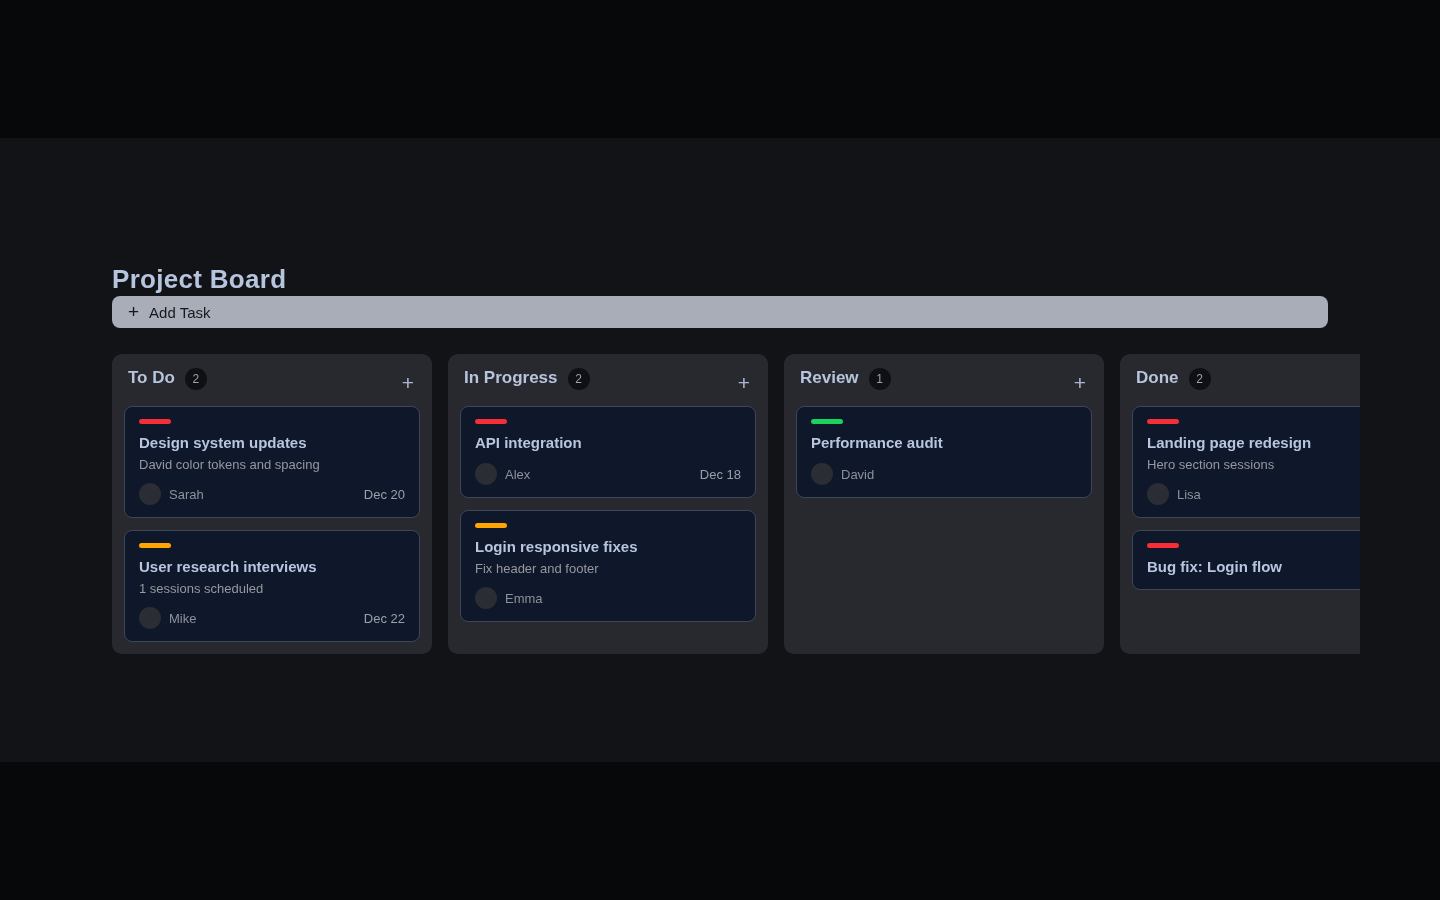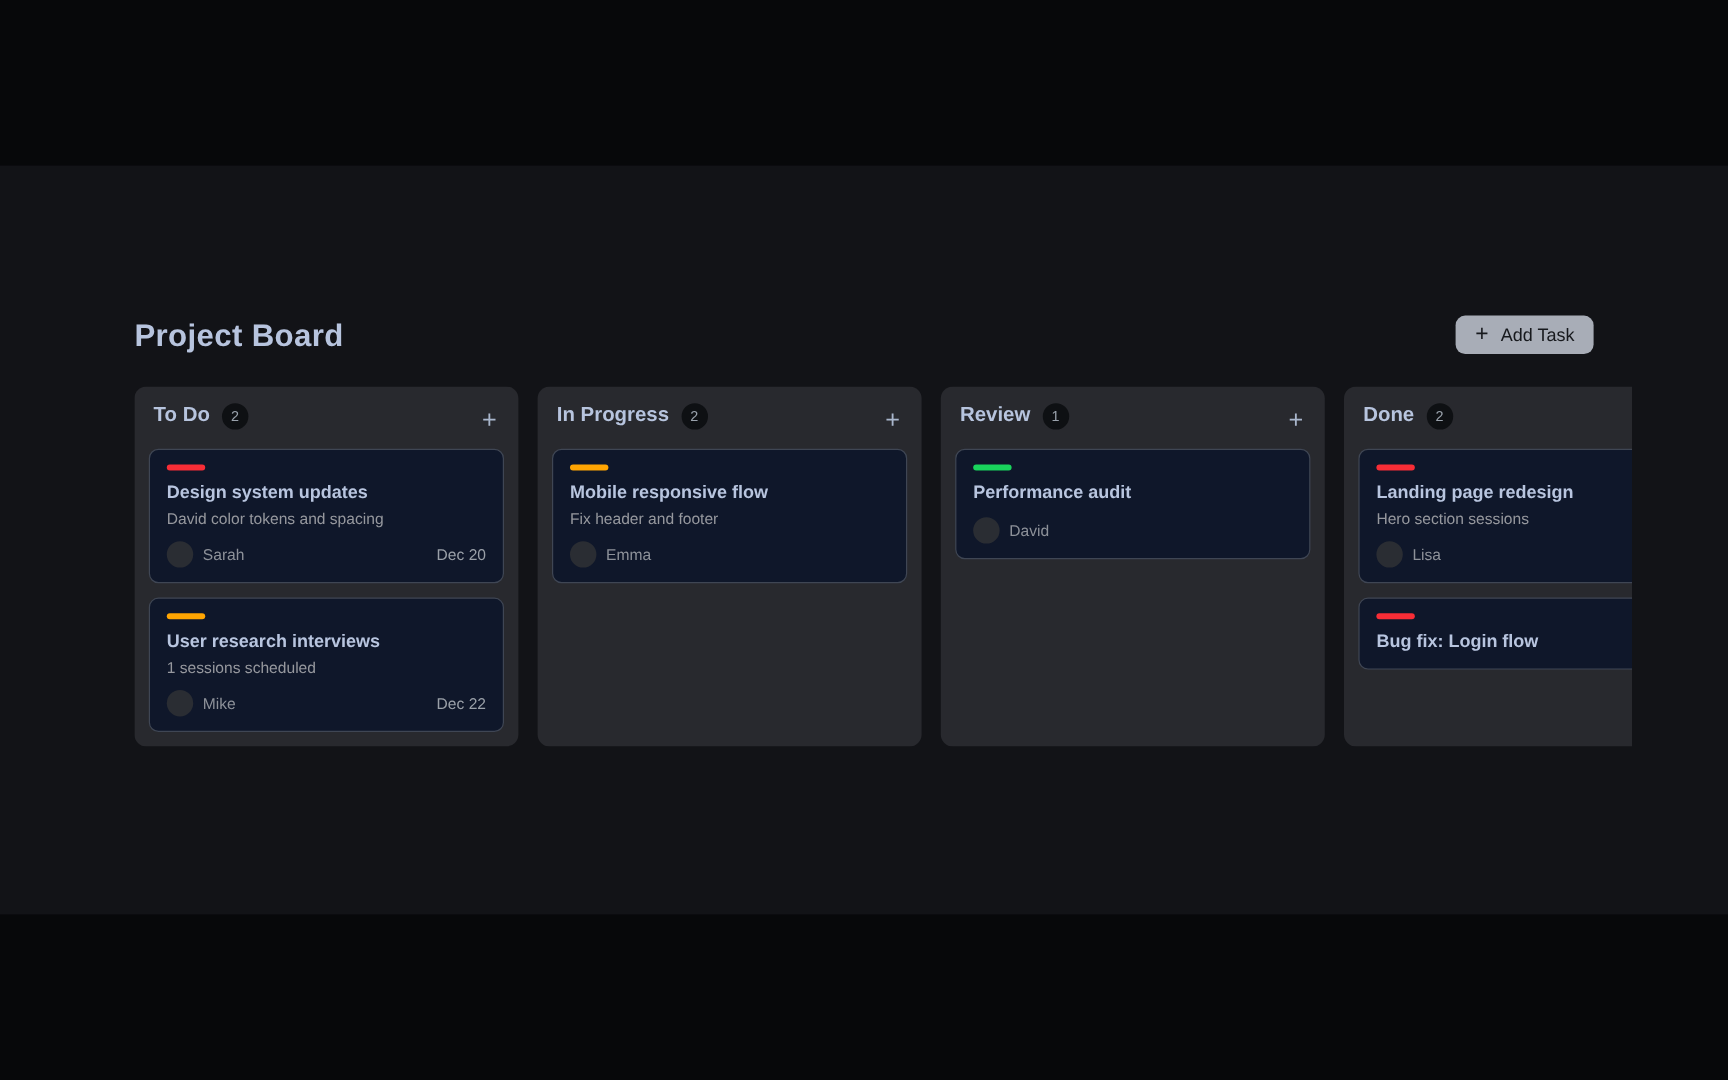--- a/index.html
+++ b/index.html
@@ -14,24 +14,24 @@
     height: 624px;
     width: 100%;
     background: #121317;
   }
   .container {
     width: 1280px;
     margin: 0 auto;
   }
   .header-row {
     display: flex;
-    align-items: center;
     justify-content: space-between;
     margin: 0 32px;
     padding-top: 124px;
+    flex-direction: column;
   }
   .page-title {
     font-size: 26px;
     font-weight: 700;
     letter-spacing: 0.3px;
     color: #b7c4de;
     line-height: 34px;
   }
   .add-task-btn {
     display: flex;
@@ -204,22 +204,32 @@
           </div>
   </div>
         <div class="column">
     <div class="column-header">
       <span class="column-title">In Progress</span>
       <span class="count-badge">2</span>
       <button class="add-card-btn">+</button>
     </div>
     <div class="card-list">
             <div class="task-card">
+    <div class="priority-bar" style="background: rgb(248, 45, 54);"></div>
+    <div class="card-title">API integration</div>
+
+    <div class="card-footer">
+      <span class="avatar"></span>
+      <span class="assignee-name">Alex</span>
+      <span class="due-date">Dec 18</span>
+    </div>
+  </div>
+            <div class="task-card">
     <div class="priority-bar" style="background: rgb(255, 165, 2);"></div>
-    <div class="card-title">Mobile responsive flow</div>
+    <div class="card-title">Login responsive fixes</div>
     <div class="card-desc">Fix header and footer</div>
     <div class="card-footer">
       <span class="avatar"></span>
       <span class="assignee-name">Emma</span>
 
     </div>
   </div>
           </div>
   </div>
         <div class="column">

